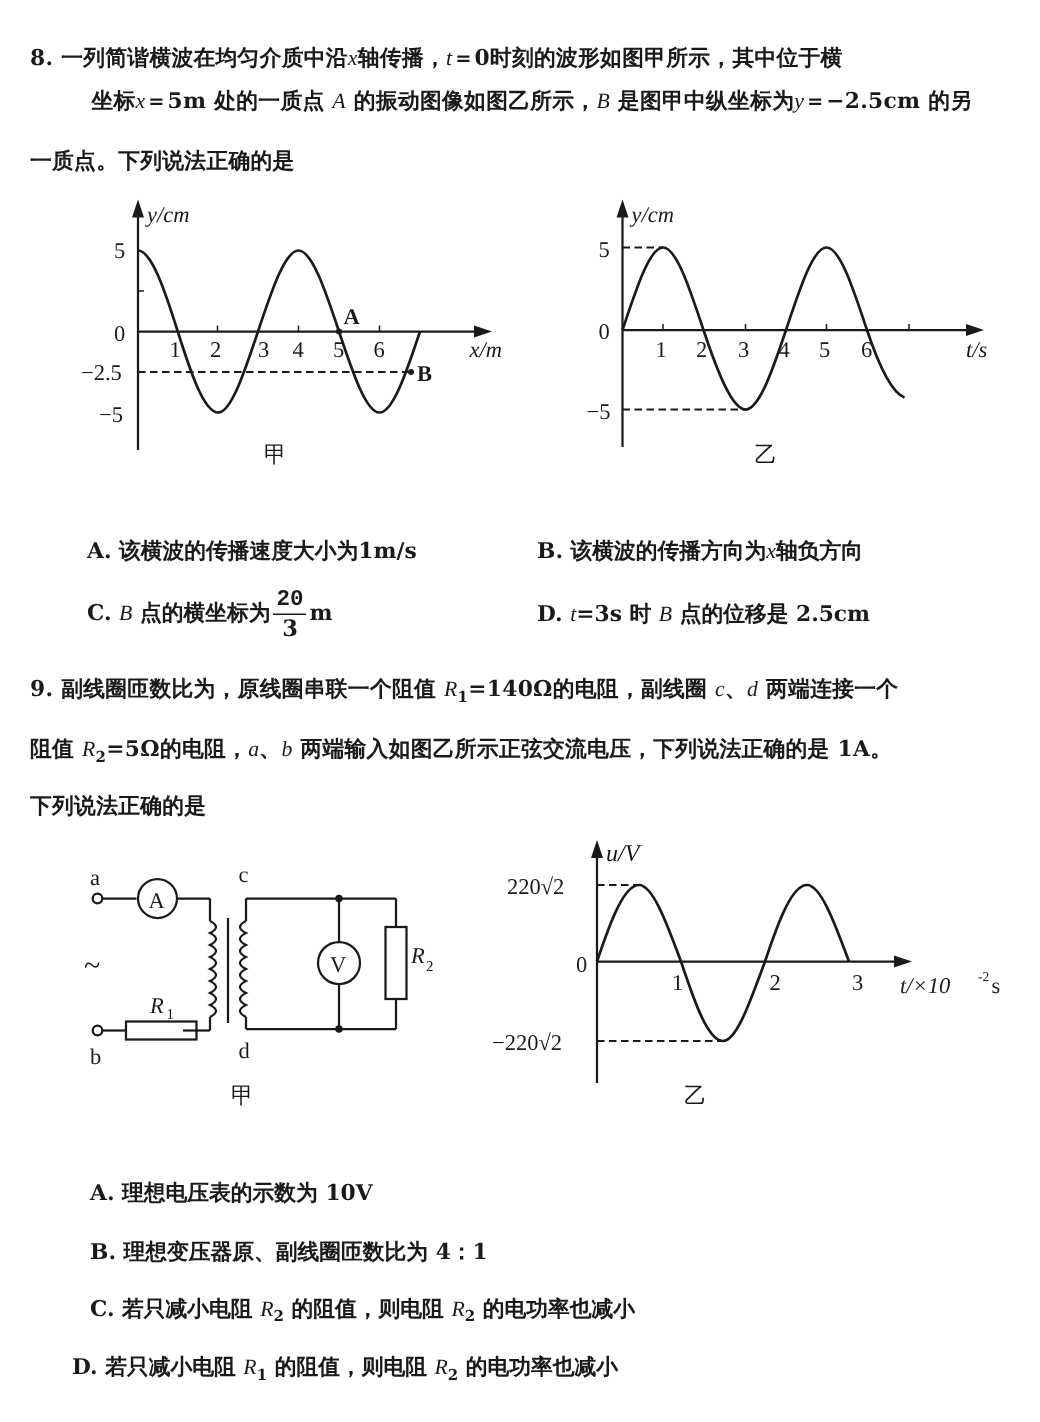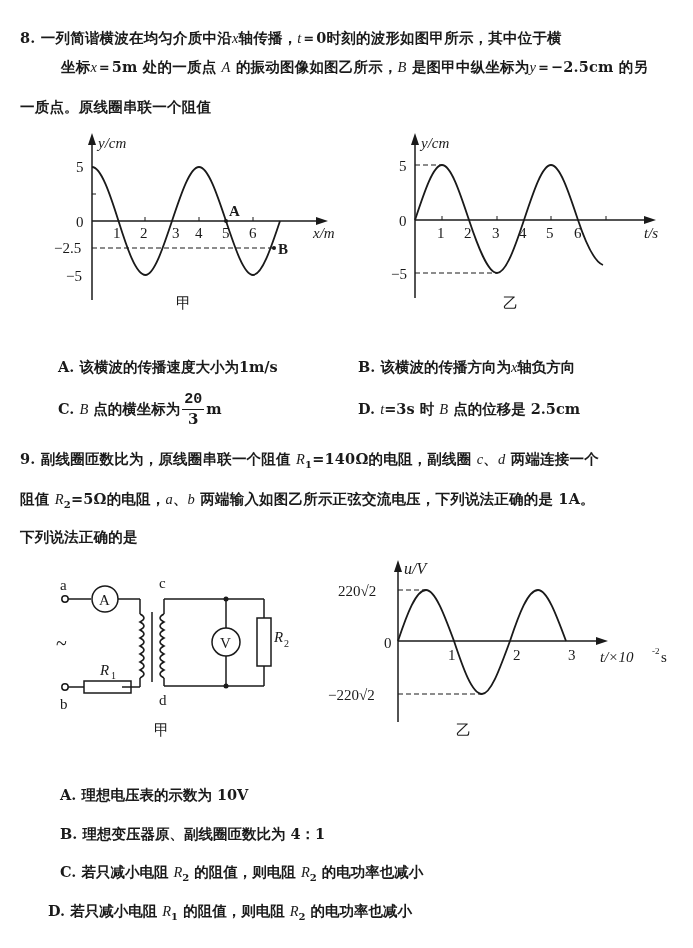--- a/index.html
+++ b/index.html
@@ -29,21 +29,21 @@
 <div class="line" style="top:18px;margin-top:11px;">
   <span>8.</span>
   <span>一列简谐横波在均匀介质中沿</span><i class="v">x</i><span>轴传播，</span><i class="v">t</i><span>＝0时刻的波形如图甲所示，其中位于横</span>
 </div>
 <div class="line" style="top:58px;margin-left:41px;">
   <span>坐标</span><i class="v">x</i><span>＝5m 处的一质点</span>
   <i class="v">A</i>
   <span>的振动图像如图乙所示，</span><i class="v">B</i>
   <span>是图甲中纵坐标为</span><i class="v">y</i><span>＝−2.5cm 的另</span>
 </div>
-<div class="line" style="top:98px;">一质点。原线圈串联一个阻值</div>
+<div class="line" style="top:98px;">一质点。下列说法正确的是</div>
 
 <svg width="300" height="200" style="left:0;top:0;">
 
   <line x1="92" y1="300" x2="92" y2="140" stroke="#1a1a1a" stroke-width="1.5"></line>
   <polygon points="92,133 88,145 96,145" fill="#1a1a1a"></polygon>
   <line x1="92" y1="221" x2="320" y2="221" stroke="#1a1a1a" stroke-width="1.5"></line>
   <polygon points="328,221 316,217 316,225" fill="#1a1a1a"></polygon>
 
   <line x1="92" y1="194" x2="96" y2="194" stroke="#1a1a1a" stroke-width="1"></line>
 

